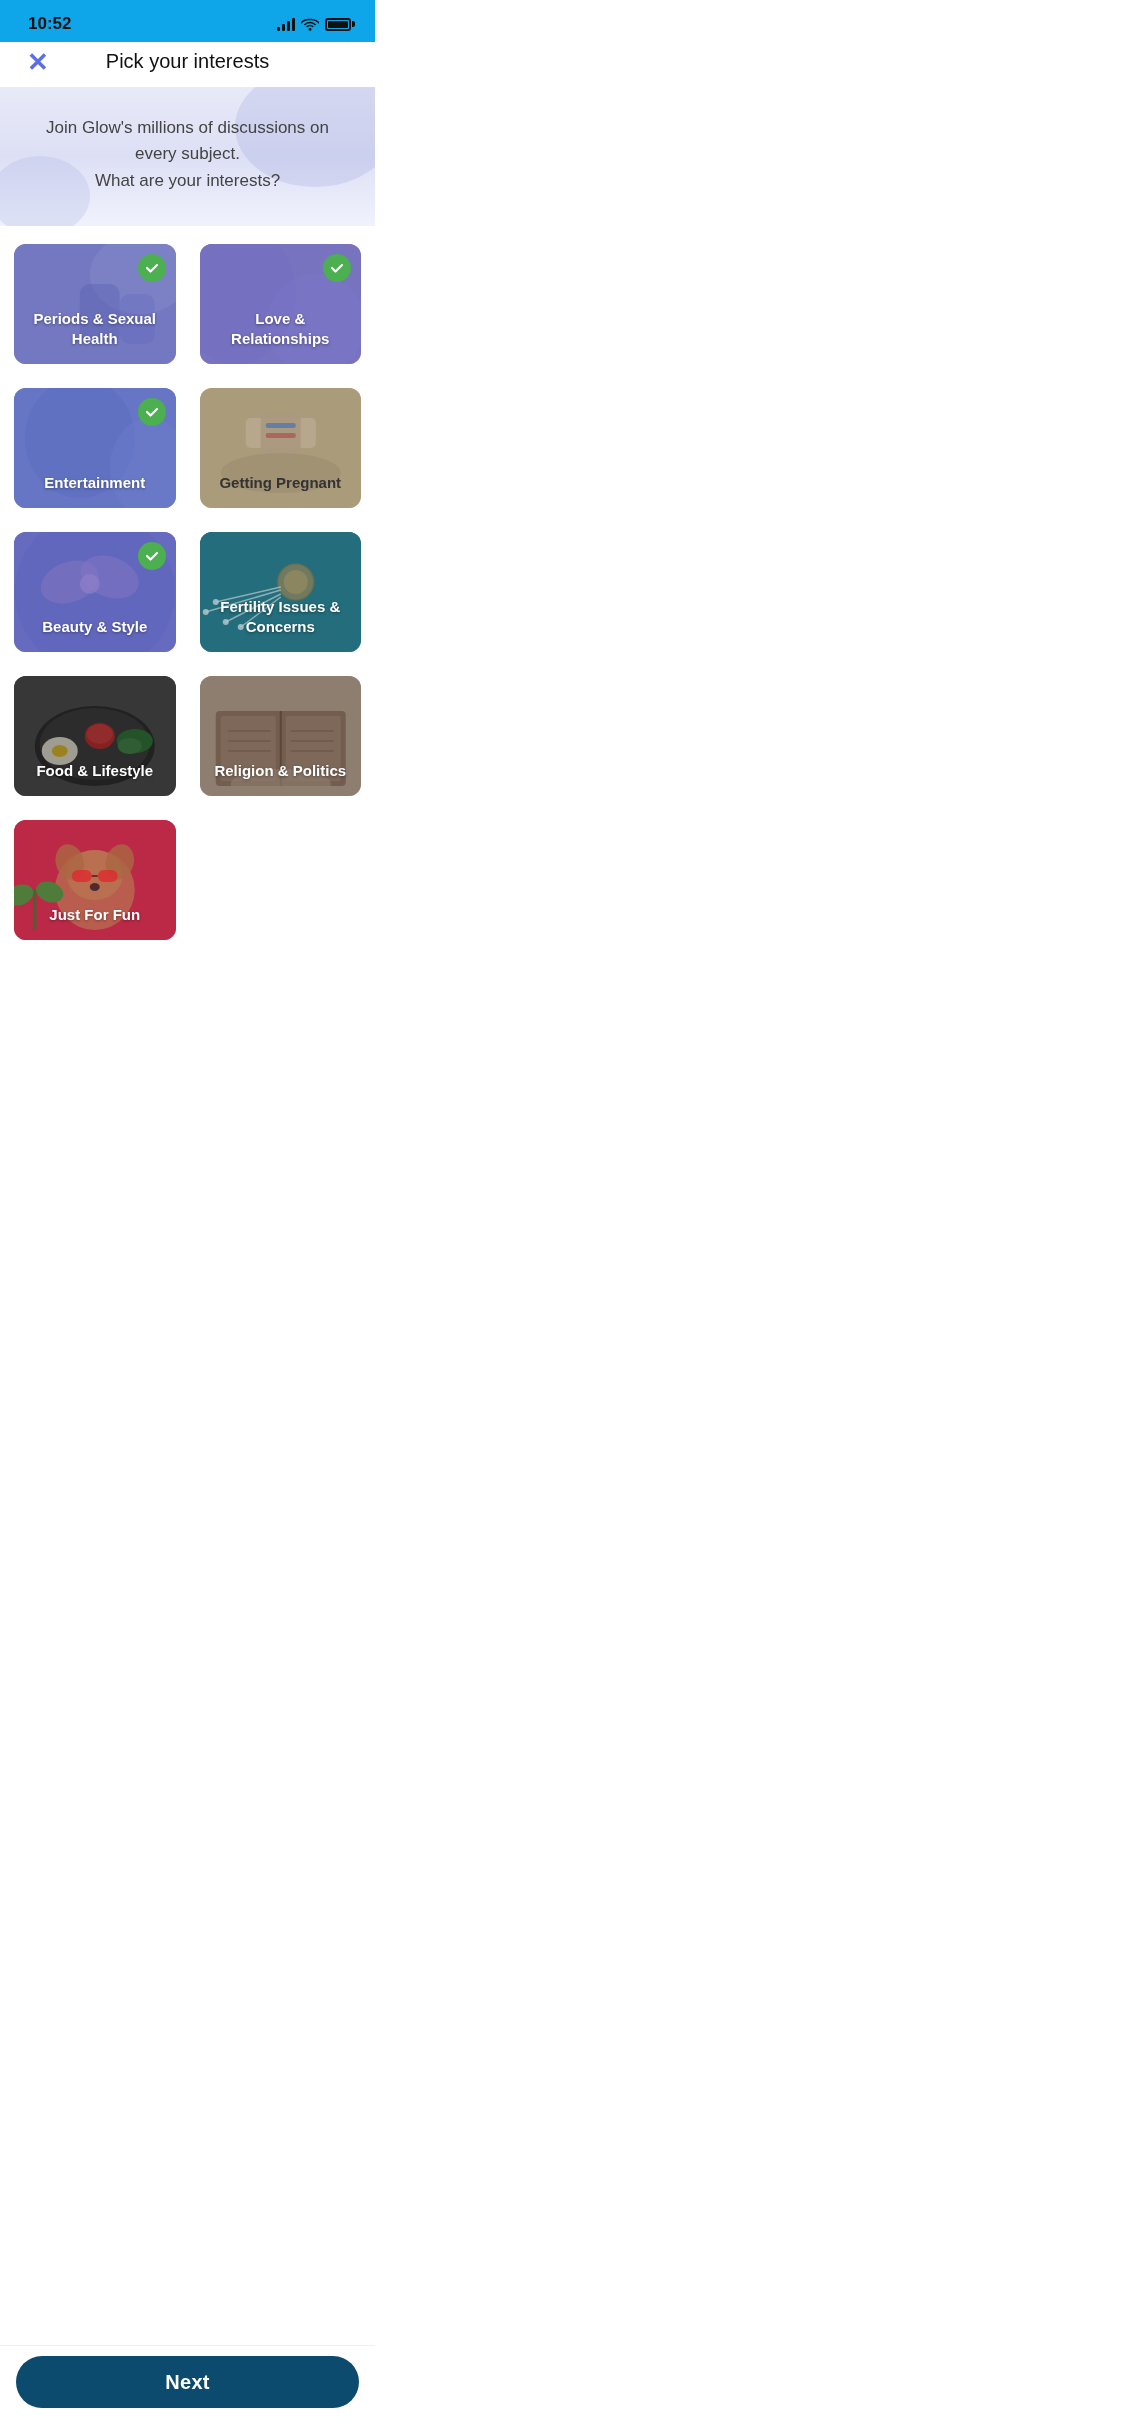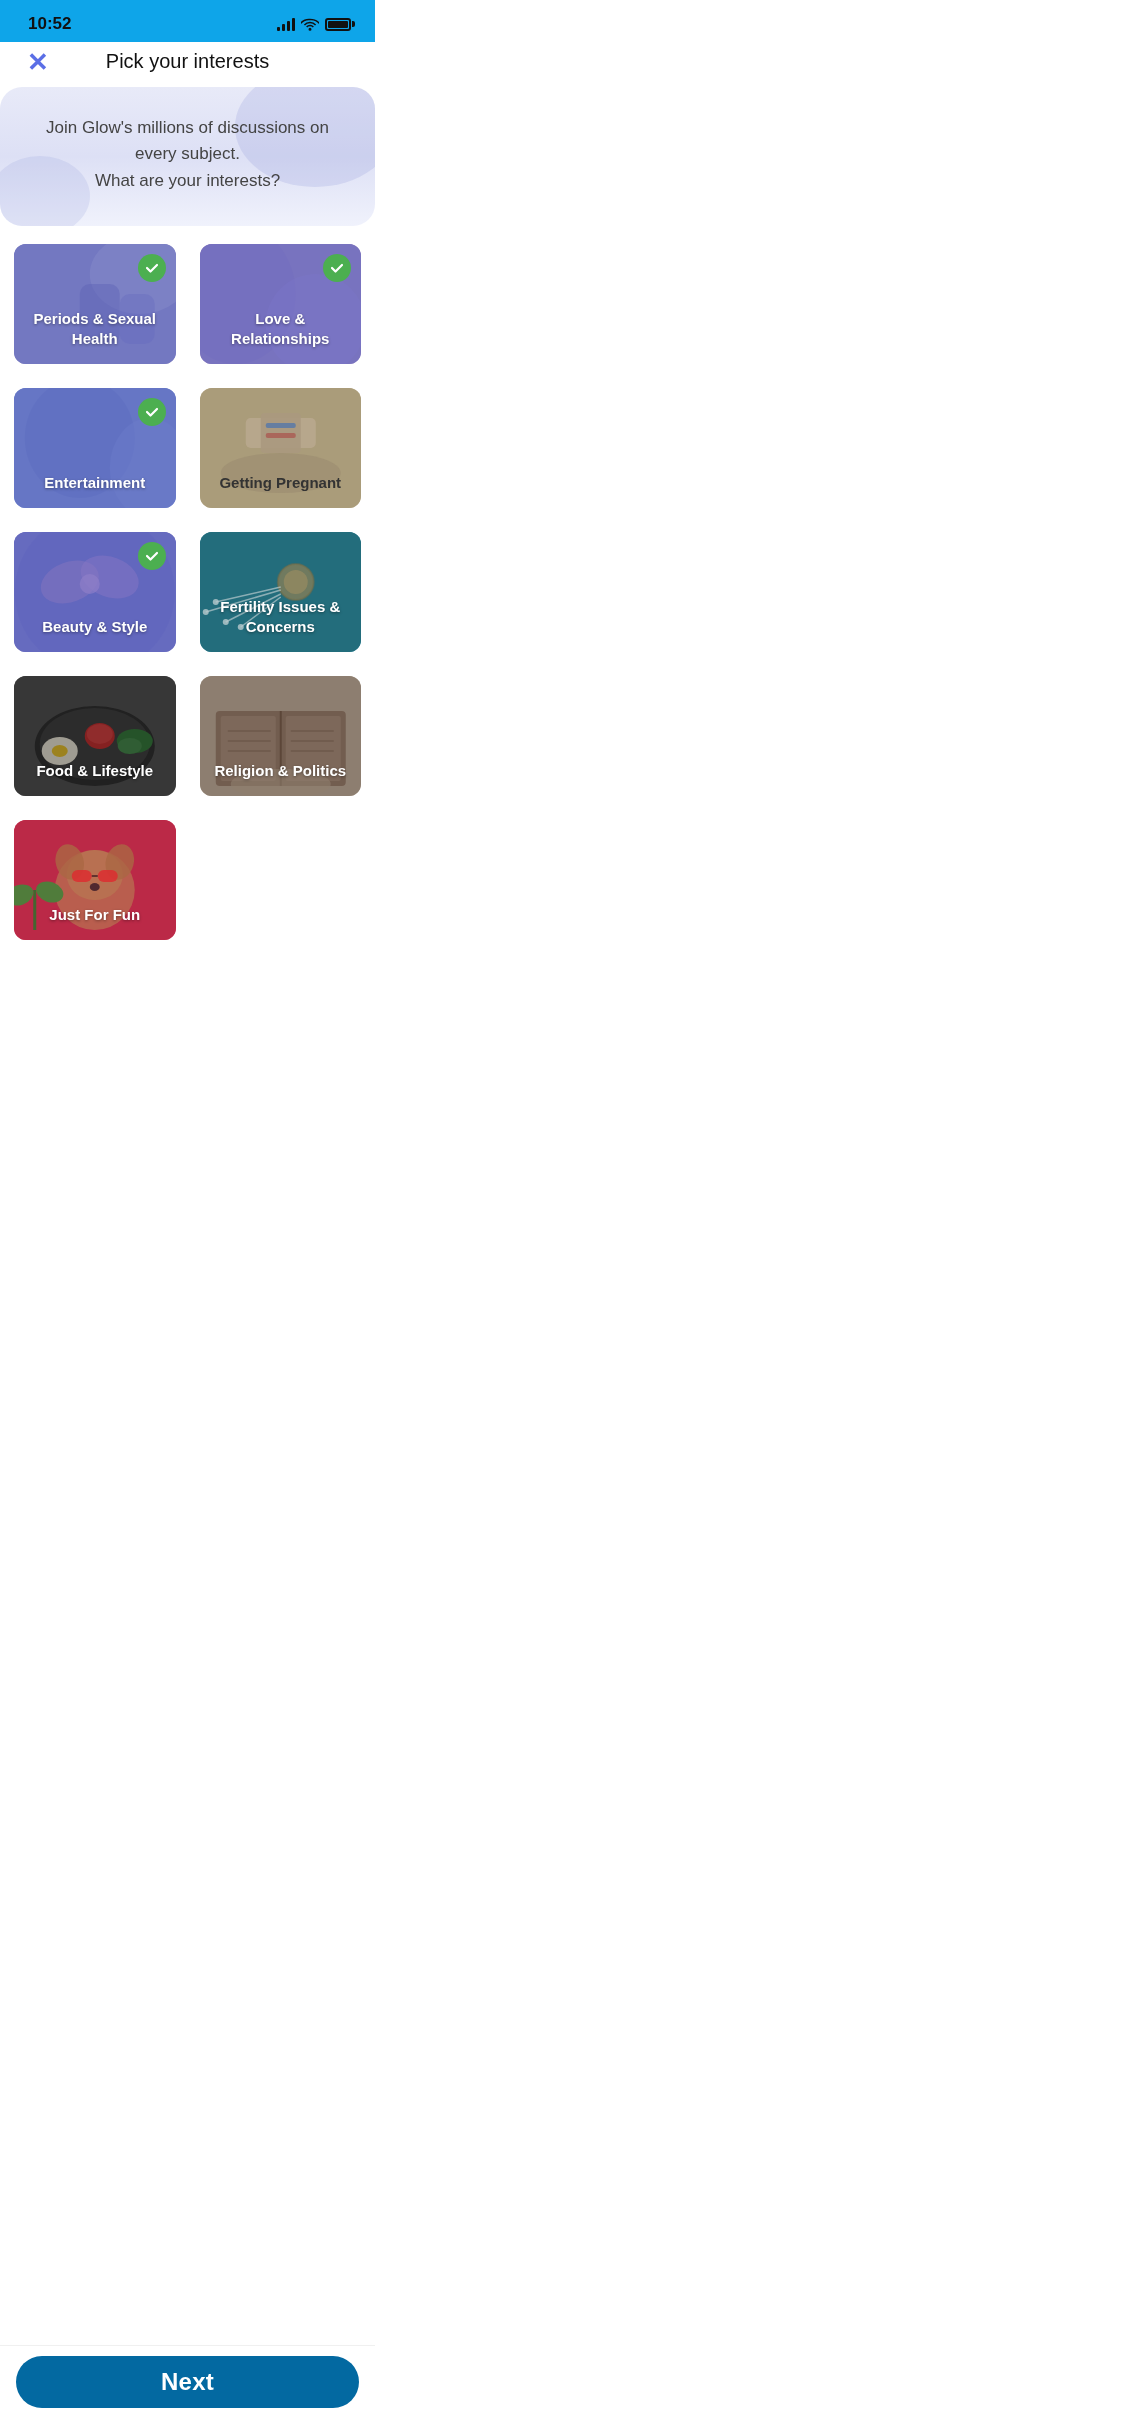--- a/index.html
+++ b/index.html
@@ -108,21 +108,20 @@
       color: #111;
     }
 
     
     .hero {
       background: linear-gradient(180deg, #e8eaf8 0%, #dde0f5 50%, #f0f2fc 100%);
       padding: 28px 30px 32px;
       text-align: center;
       position: relative;
       overflow: hidden;
-      border-radius: 22px;
     }
     .hero::before {
       content: '';
       position: absolute;
       top: -20px; right: -20px;
       width: 160px; height: 120px;
       background: rgba(150, 160, 220, 0.25);
       border-radius: 50%;
     }
     .hero::after {
@@ -226,25 +225,25 @@
       position: fixed;
       bottom: 0;
       width: 375px;
       background: #fff;
       padding: 10px 16px 28px;
       border-top: 1px solid #f0f0f0;
     }
     .next-btn {
       width: 100%;
       height: 52px;
-      background: #0369a1;
+      background: #0c4a6e;
       border: none;
       border-radius: 28px;
       color: #fff;
-      font-size: 24px;
+      font-size: 20px;
       font-weight: 600;
       cursor: pointer;
       letter-spacing: 0.3px;
     }
 
     
     .card-periods-img {
       background: linear-gradient(135deg, #8888cc 0%, #aaa8d8 100%);
     }
     .card-health-img {

